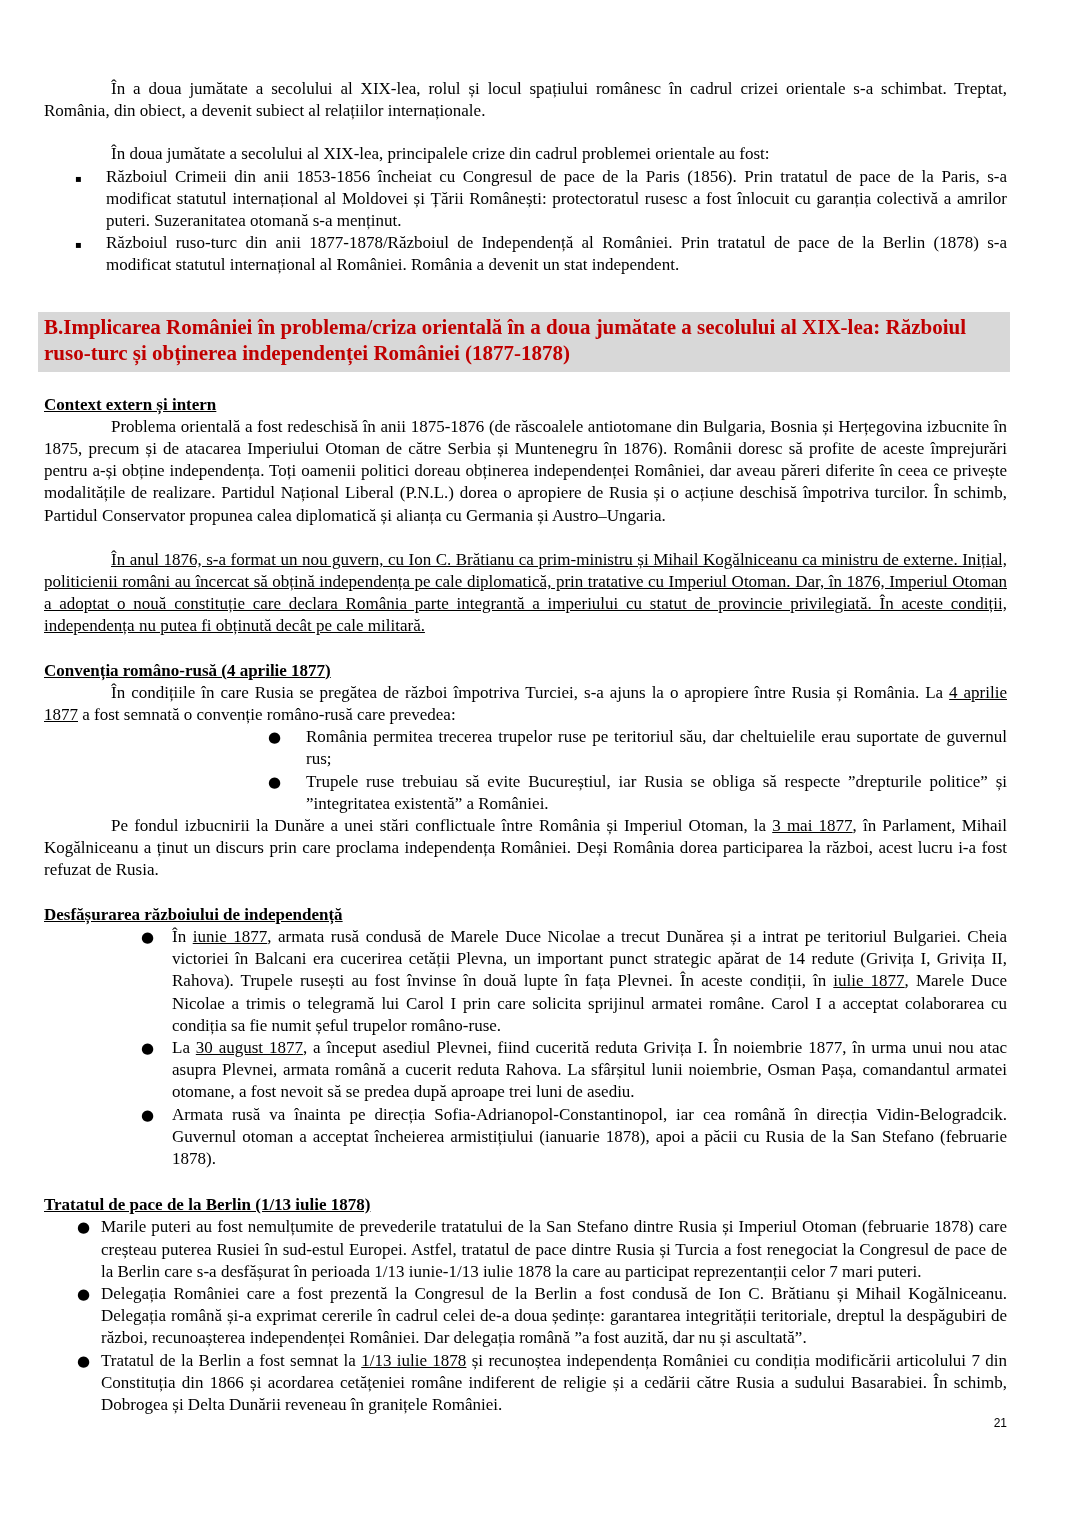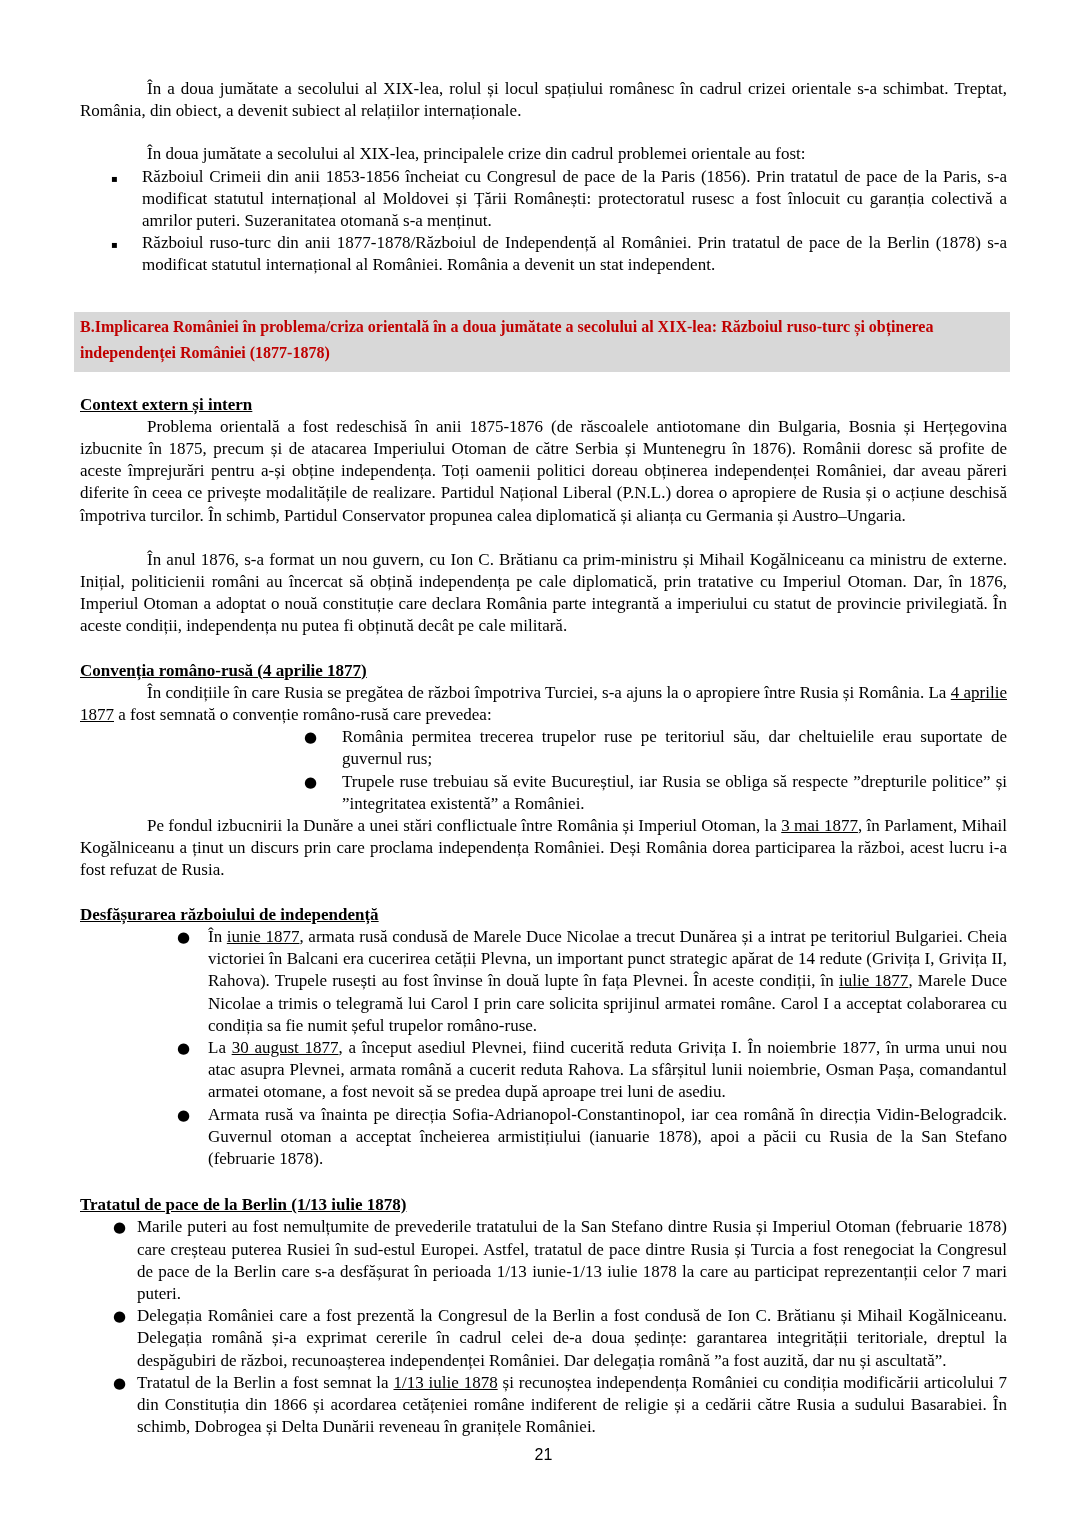--- a/index.html
+++ b/index.html
@@ -8,21 +8,21 @@
     height: 1525px;
     font-family: "Liberation Serif", serif;
     color: #000000;
     position: relative;
     box-sizing: border-box;
   }
   .page {
     box-sizing: border-box;
     width: 1080px;
     height: 1525px;
-    padding: 78px 73px 0 80px;
+    padding: 78px 73px 0 44px;
     overflow: hidden;
   }
   p, .li, .sechead {
     margin: 0;
     font-size: 17px;
     line-height: 22.2px;
   }
   p { text-align: justify; }
   .indent { text-indent: 67px; }
   .b { font-weight: normal; }
@@ -52,39 +52,39 @@
   .li-desf { padding-left: 128px; }
   .li-desf .marker { left: 97px; font-size: 15px; }
   
   .li-ber { padding-left: 57px; }
   .li-ber .marker { left: 33px; font-size: 15px; }
 
   .band {
     background: #d8d8d8;
     color: #c00000;
     font-weight: bold;
-    font-size: 16px;
+    font-size: 21px;
     line-height: 26px;
     margin-top: 35px;
     margin-left: -6px;
     margin-right: -3px;
     padding: 2px 6px 6px 6px;
     text-align: left;
   }
   .sechead {
     font-weight: bold;
     margin-top: 22px;
   }
   .sechead span { text-decoration: underline; }
-  .mt-par { margin-top: 11px; }
+  .mt-par { margin-top: 11px; text-decoration: underline; }
   .pagenum {
-    text-align: center;
+    text-align: right;
     font-family: "Liberation Sans", sans-serif;
-    font-size: 16px;
-    margin-top: 8px;
+    font-size: 12px;
+    margin-top: 0;
   }
 </style>
 </head>
 <body>
 
 <div class="page">
 
   <p class="indent">În a doua jumătate a secolului al XIX-lea, rolul și locul spațiului românesc în cadrul crizei orientale s-a schimbat. Treptat, România, din obiect, a devenit subiect al relațiilor internaționale.</p>
 
   <p class="lead">În doua jumătate a secolului al XIX-lea, principalele crize din cadrul problemei orientale au fost:</p>

